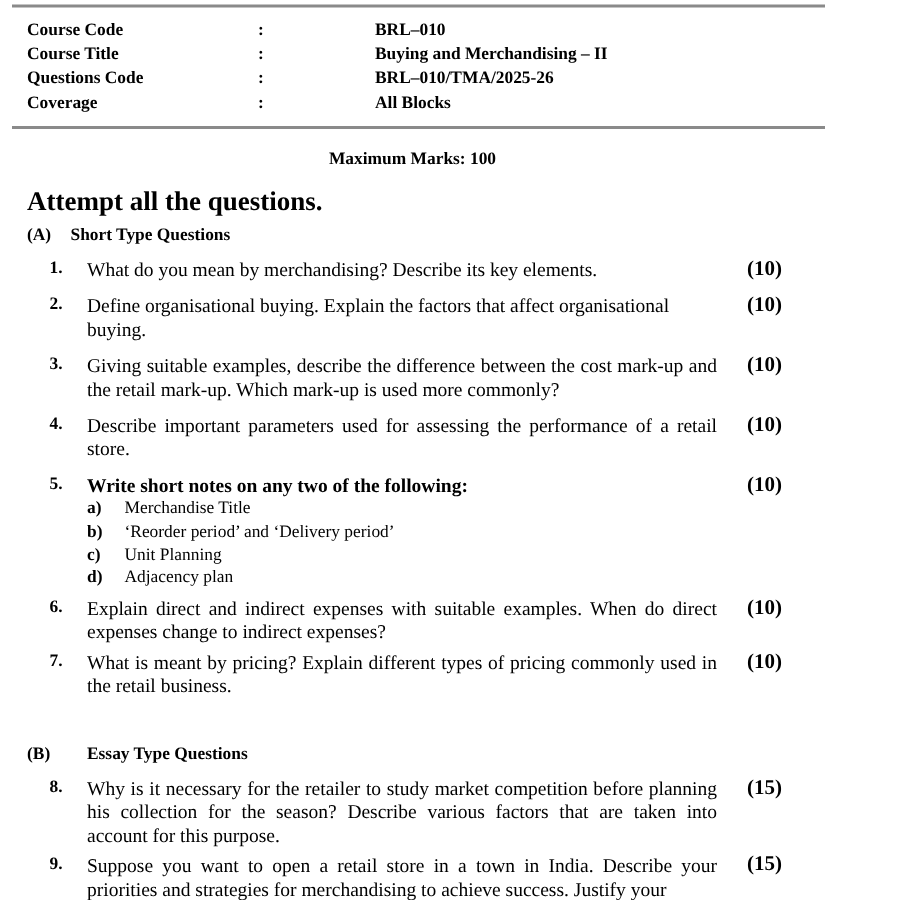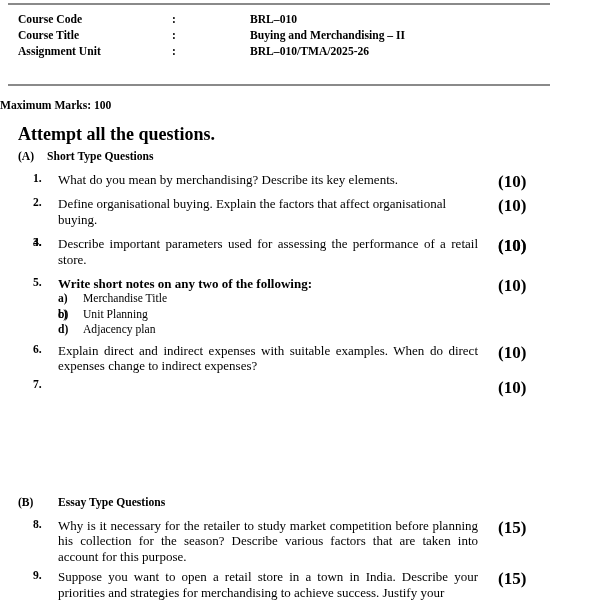--- a/index.html
+++ b/index.html
@@ -52,21 +52,21 @@
   .meta .c-label { width: 154px; }
   .meta .c-colon { width: 78px; }
   .meta .c-value { }
 
   
   .max-marks {
     position: absolute;
     top: 99px;
     left: 0;
     width: 550px;
-    text-align: left;
+    text-align: center;
     font-size: 11.6px;
     font-weight: bold;
   }
 
   
   .attempt {
     position: absolute;
     top: 124px;
     left: 18px;
     font-size: 18px;
@@ -125,21 +125,21 @@
   }
   .q-body.nojust { text-align: left; }
   .q-body.bold { font-weight: bold; }
   .q-marks {
     position: absolute;
     right: 0;
     top: 0;
     width: 52px;
     text-align: left;
     font-weight: bold;
-    font-size: 17px;
+    font-size: 14px;
   }
 
   
   .subs {
     margin: 0;
     padding: 0;
     list-style: none;
   }
   .sub {
     position: relative;
@@ -172,23 +172,28 @@
         <td class="c-label">Course Code</td>
         <td class="c-colon">:</td>
         <td class="c-value">BRL–010</td>
       </tr>
       <tr>
         <td class="c-label">Course Title</td>
         <td class="c-colon">:</td>
         <td class="c-value">Buying and Merchandising – II</td>
       </tr>
       <tr>
-        <td class="c-label">Assignment Unit</td>
+        <td class="c-label">Questions Code</td>
         <td class="c-colon">:</td>
         <td class="c-value">BRL–010/TMA/2025-26</td>
+      </tr>
+      <tr>
+        <td class="c-label">Coverage</td>
+        <td class="c-colon">:</td>
+        <td class="c-value">All Blocks</td>
       </tr>
     </tbody>
   </table>
 
   <div class="rule rule-bottom"></div>
 
   <div class="max-marks">Maximum Marks: 100</div>
 
   <div class="attempt">Attempt all the questions.</div>
 
@@ -207,60 +212,63 @@
       </div>
 
       <div class="q">
         <span class="q-num">2.</span>
         <div class="q-body nojust">Define organisational buying. Explain the factors that affect organisational buying.</div>
         <span class="q-marks">(10)</span>
       </div>
 
       <div class="q">
         <span class="q-num">3.</span>
+        <div class="q-body">Giving suitable examples, describe the difference between the cost mark-up and the retail mark-up. Which mark-up is used more commonly?</div>
         <span class="q-marks">(10)</span>
       </div>
 
       <div class="q">
         <span class="q-num">4.</span>
         <div class="q-body">Describe important parameters used for assessing the performance of a retail store.</div>
         <span class="q-marks">(10)</span>
       </div>
 
       <div class="q">
         <span class="q-num">5.</span>
         <div class="q-body nojust bold">Write short notes on any two of the following:</div>
         <span class="q-marks">(10)</span>
         <ul class="subs" style="margin-left:40px;">
           <li class="sub">
             <span class="sub-tag">a)</span>
             <span class="sub-text">Merchandise Title</span>
           </li>
           <li class="sub">
             <span class="sub-tag">b)</span>
+            <span class="sub-text">‘Reorder period’ and ‘Delivery period’</span>
           </li>
           <li class="sub">
             <span class="sub-tag">c)</span>
             <span class="sub-text">Unit Planning</span>
           </li>
           <li class="sub">
             <span class="sub-tag">d)</span>
             <span class="sub-text">Adjacency plan</span>
           </li>
         </ul>
       </div>
 
       <div class="q tight">
         <span class="q-num">6.</span>
         <div class="q-body">Explain direct and indirect expenses with suitable examples. When do direct expenses change to indirect expenses?</div>
         <span class="q-marks">(10)</span>
       </div>
 
       <div class="q tight">
         <span class="q-num">7.</span>
+        <div class="q-body">What is meant by pricing? Explain different types of pricing commonly used in the retail business.</div>
         <span class="q-marks">(10)</span>
       </div>
 
     </div>
   </div>
 
   <div class="section section-b">
     <div class="section-head wide">
       <span class="sec-tag">(B)</span>
       <span class="sec-title">Essay Type Questions</span>

